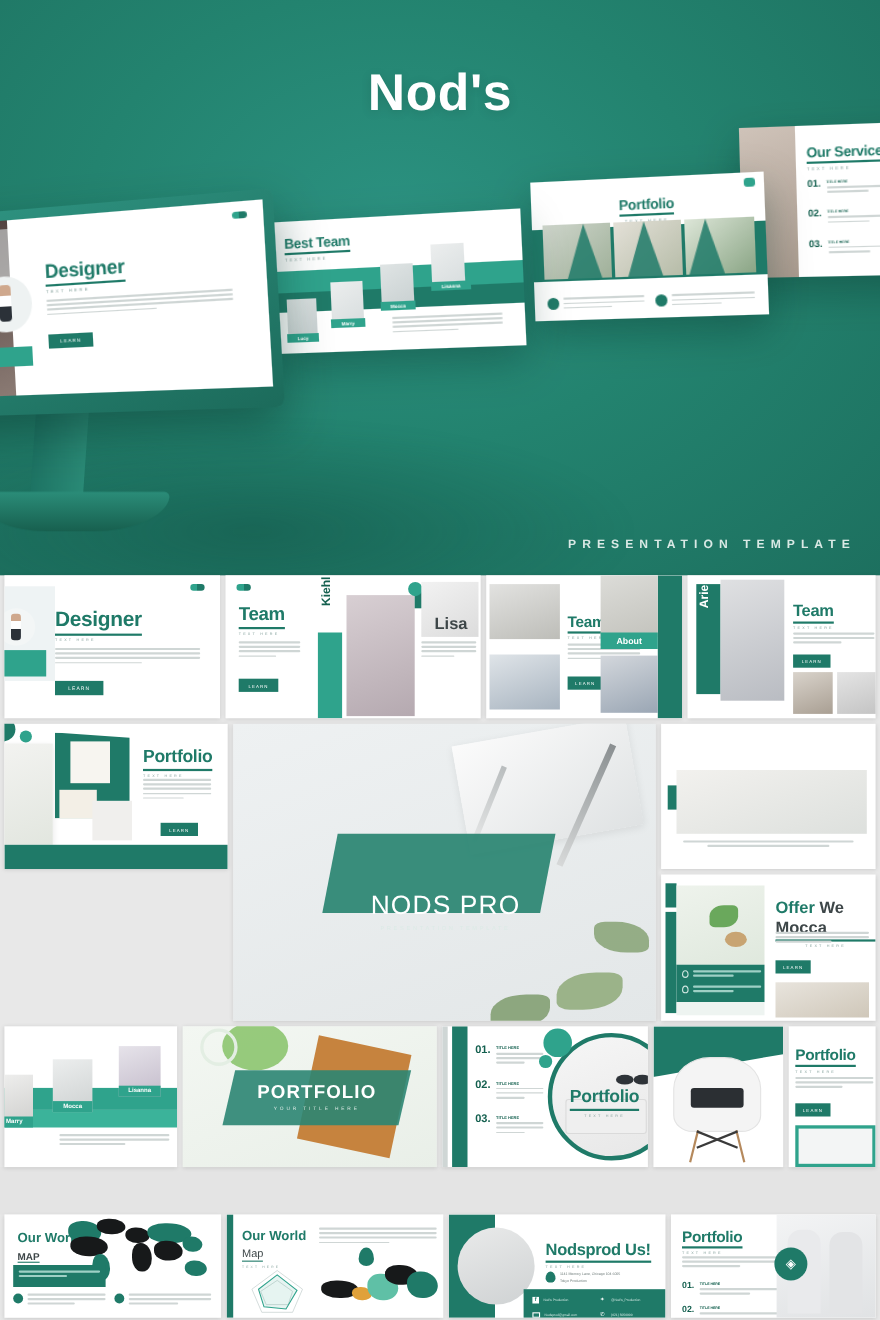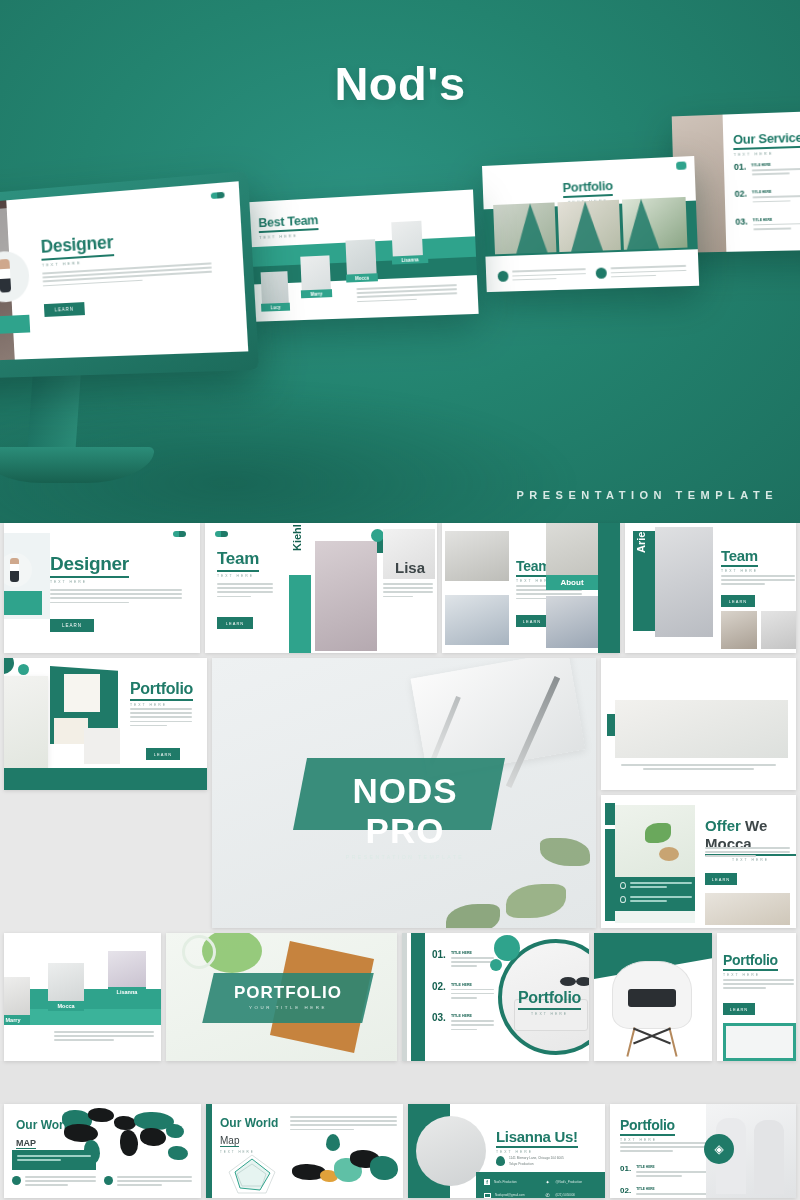--- a/index.html
+++ b/index.html
@@ -371,21 +371,21 @@
 
       <div class="slide" style="width:384px;background:linear-gradient(160deg,#eef1f2,#e3e7e8);">
         <div style="position:absolute;right:18px;top:6px;width:160px;height:100px;background:linear-gradient(150deg,#fbfbfb,#dfe2e3);transform:rotate(-10deg);box-shadow:0 2px 8px rgba(0,0,0,.08);"></div>
         <div style="position:absolute;right:60px;top:14px;width:6px;height:120px;background:linear-gradient(180deg,#8a8f91,#d7d9d9);transform:rotate(24deg);"></div>
         <div style="position:absolute;right:150px;top:36px;width:5px;height:80px;background:linear-gradient(180deg,#b9bdbe,#e9eaea);transform:rotate(22deg);"></div>
         <div style="position:absolute;right:30px;bottom:10px;width:60px;height:34px;background:#8ea978;border-radius:60% 20% 60% 20%;opacity:.85;"></div>
         <div style="position:absolute;right:96px;bottom:-6px;width:54px;height:30px;background:#7e9b6c;border-radius:60% 20% 60% 20%;opacity:.85;"></div>
         <div style="position:absolute;right:6px;bottom:62px;width:50px;height:28px;background:#86a274;border-radius:20% 60% 20% 60%;opacity:.85;"></div>
         <div style="position:absolute;left:88px;top:100px;width:198px;height:72px;background:#2b8572;opacity:.93;transform:skewX(-11deg);"></div>
         <div style="position:absolute;left:108px;top:113px;width:170px;text-align:center;">
-          <div style="color:#fff;font-size:35px;font-weight:bold;letter-spacing:1px;">NODS PRO</div>
+          <div style="color:#fff;font-size:24px;font-weight:normal;letter-spacing:1px;margin-top:39px;">NODS PRO</div>
           <div style="color:#dceae6;font-size:5.2px;letter-spacing:2.4px;margin-top:3px;">PRESENTATION TEMPLATE</div>
         </div>
       </div>
 
       <div style="flex:1;display:flex;flex-direction:column;gap:5px;">
 
         <div class="slide" style="height:132px;">
           <div style="position:absolute;left:6px;top:56px;width:11px;height:22px;background:#1f7a68;"></div>
           <div style="position:absolute;left:14px;top:42px;right:8px;height:58px;background:linear-gradient(160deg,#f2f1ee,#dde0dd);"></div>
           <div style="position:absolute;left:20px;top:106px;right:20px;">
@@ -611,21 +611,21 @@
           <div class="mapblob" style="position:absolute;left:58px;top:2px;width:30px;height:18px;background:#17191a;"></div>
           <div class="mapblob" style="position:absolute;left:78px;top:8px;width:28px;height:24px;background:#1f7a68;"></div>
         </div>
         <div style="position:absolute;left:120px;top:30px;width:14px;height:17px;background:#1f7a68;border-radius:50% 50% 50% 50%/62% 62% 38% 38%;"></div>
       </div>
 
       <div class="slide" style="width:197px;">
         <div style="position:absolute;left:0;top:0;width:42px;height:100%;background:#1f7a68;"></div>
         <div style="position:absolute;left:8px;top:12px;width:70px;height:70px;border-radius:50%;background:linear-gradient(160deg,#e9eaea,#cfd2d3);"></div>
         <div style="position:absolute;left:88px;top:24px;">
-          <div class="ttl" style="font-size:15px;">Lisanna Us!</div>
+          <div class="ttl" style="font-size:15px;">Nodsprod Us!</div>
           <div class="sub" style="display:block;">TEXT HERE</div>
         </div>
         <div style="position:absolute;left:88px;top:52px;display:flex;gap:4px;align-items:flex-start;">
           <div style="width:9px;height:10px;border-radius:50% 50% 50% 50%/62% 62% 38% 38%;background:#1f7a68;flex:none;"></div>
           <div>
             <div style="font-size:3.2px;color:#6f7c7a;">1141 Memory Lane, Chicago 104 6005</div>
             <div style="font-size:3.2px;color:#6f7c7a;margin-top:2px;">Tokyo Production</div>
           </div>
         </div>
         <div style="position:absolute;left:68px;top:68px;right:0;bottom:0;background:#1f7a68;padding:7px 8px;">

